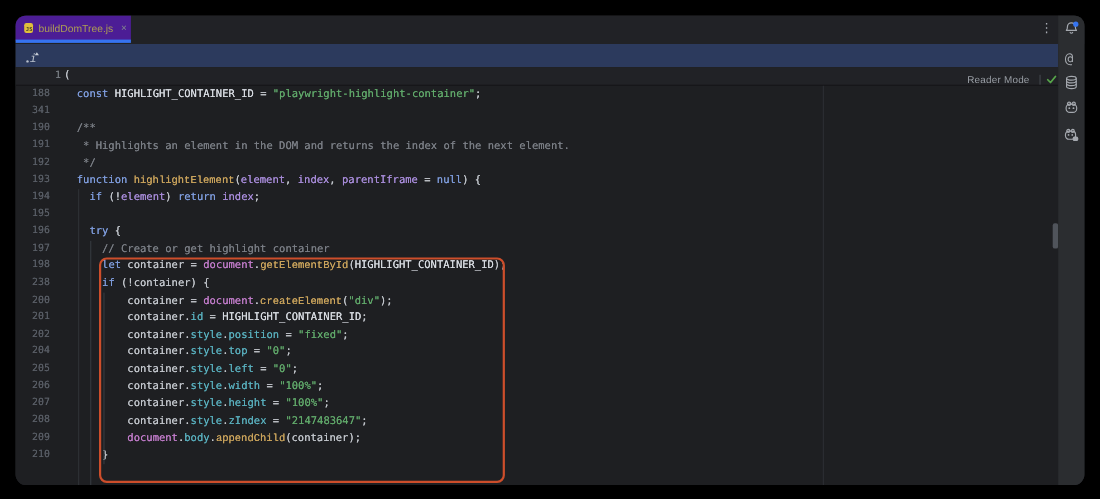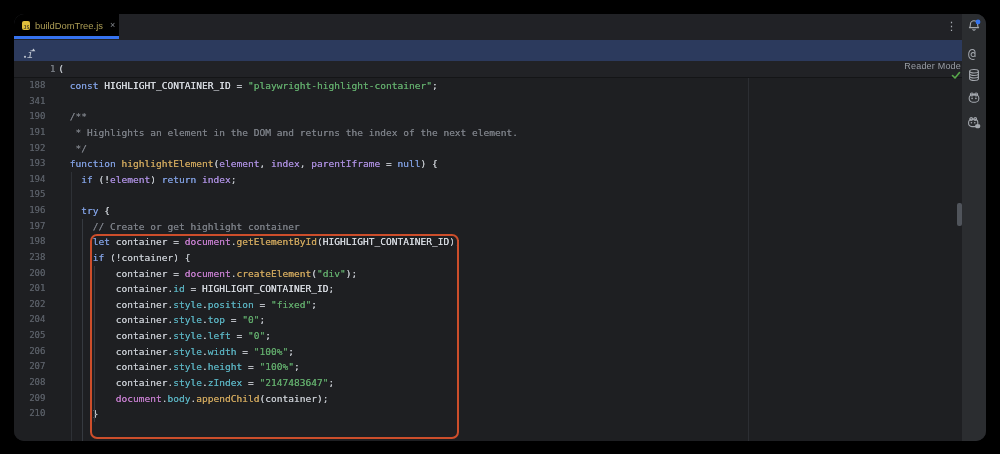--- a/index.html
+++ b/index.html
@@ -3,21 +3,21 @@
 <meta charset="utf-8">
 <style>
   html,body{margin:0;padding:0;}
   body{width:1000px;height:454px;background:#000;position:relative;overflow:hidden;
        font-family:"Liberation Sans",sans-serif;}
   .window{position:absolute;left:13.5px;top:14px;width:972.5px;height:427px;
           background:#1e1f22;border-radius:10px;overflow:hidden;}
 
   
   .tabbar{position:absolute;left:0;top:0;width:100%;height:25.5px;background:#212226;}
-  .tab{position:absolute;left:0;top:0;width:105px;height:22.5px;background:#000000;
+  .tab{position:absolute;left:0;top:0;width:105px;height:22.5px;background:#4c1d95;
        display:flex;align-items:center;padding-left:8px;box-sizing:border-box;}
   .tab-underline{position:absolute;left:0;top:21.5px;width:105px;height:3px;background:#3673f0;}
   .jsicon{width:8.5px;height:8.5px;border-radius:2px;background:#dfbe3c;position:relative;flex:0 0 auto;}
   .jsicon span{position:absolute;right:0.5px;bottom:-0.5px;font-size:5px;font-weight:bold;color:#454026;
                font-family:"DejaVu Sans Mono",monospace;}
   .tab-label{margin-left:5px;font-size:9.4px;color:#ac9d55;white-space:nowrap;}
   .tab-close{margin-left:7px;color:#84888e;font-size:9px;line-height:9px;}
   .kebab{position:absolute;left:931px;top:4px;width:14px;height:16px;color:#a9adb4;
          font-size:11.5px;text-align:center;line-height:16px;}
 
@@ -27,36 +27,36 @@
   .banner-icon{margin-left:9px;width:14px;height:12px;position:relative;flex:0 0 auto;margin-top:2px;}
   .banner-text{margin-left:1.5px;font-size:10.2px;color:#d5d9e0;letter-spacing:0.26px;}
 
   
   .editor{position:absolute;left:0;top:46.5px;width:948.5px;bottom:0;background:#1e1f22;}
   .sticky{position:absolute;left:0;top:0;width:100%;height:16px;background:#212226;
           border-bottom:1.5px solid #141517;}
   .sticky .row{height:16px;line-height:16px;}
   .sticky .ln{width:41.9px;color:#767b82;}
   .sticky .cd{margin-left:2.9px;}
-  .reader{position:absolute;right:1px;top:0;height:16px;display:flex;align-items:flex-end;flex-direction:column;}
+  .reader{position:absolute;right:1px;top:0;height:16px;display:flex;align-items:flex-end;}
   .reader-label{font-size:9px;color:#999ea5;letter-spacing:0.2px;}
   .reader-sep{width:1px;height:9px;background:#43464c;margin:0 5px 0 9px;}
 
   .code-pane{position:absolute;left:0;top:17.5px;width:100%;bottom:0;}
   .row{height:15.63px;line-height:15.63px;white-space:pre;text-shadow:0 0 0.55px currentColor;
        font-family:"DejaVu Sans Mono",monospace;font-size:9.56px;}
   .ln{display:inline-block;width:31.9px;text-align:right;color:#585d65;font-size:9px;
       vertical-align:top;}
   .cd{display:inline-block;margin-left:12.9px;vertical-align:top;}
 
   .g{color:#c2c6cc;} 
   .k{color:#7e9cdc;} 
   .s{color:#60a86a;} 
   .c{color:#7a7e85;} 
-  .f{color:#cba45c;} 
+  .f{color:#cba45c;font-family:Liberation Mono, monospace;} 
   .p{color:#a78bd9;} 
   .d{color:#c07bc9;} 
   .t{color:#58aebc;} 
   .w{color:#d6dae0;} 
 
   
   .vguide{position:absolute;width:1px;background:#363a40;}
   .margin-guide{position:absolute;left:734.5px;top:0;bottom:0;width:1px;background:#2c2e33;}
 
   

